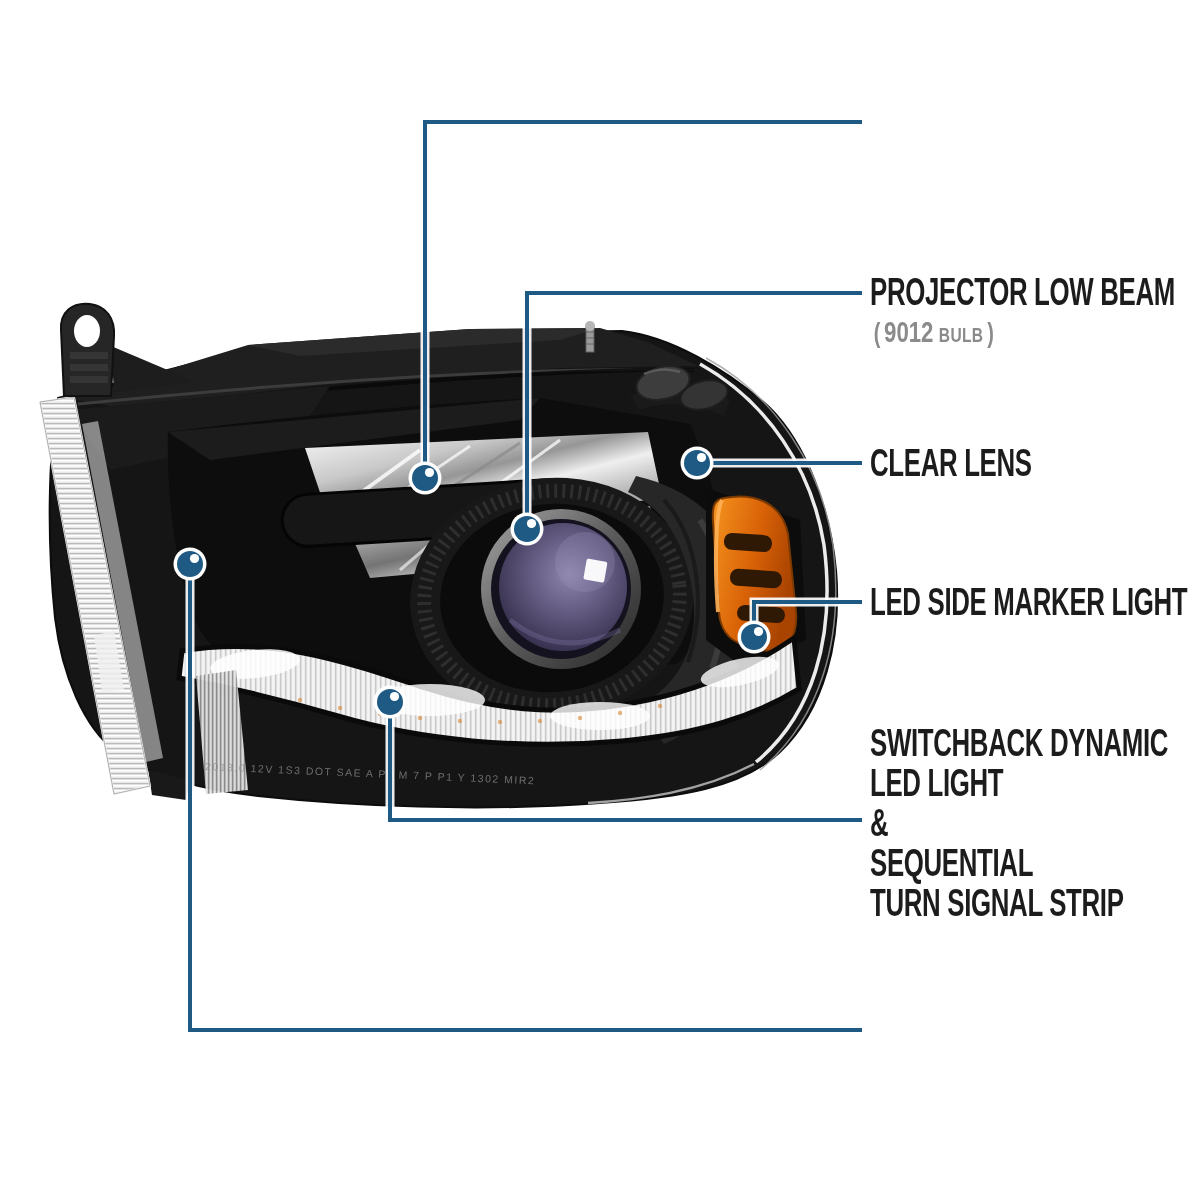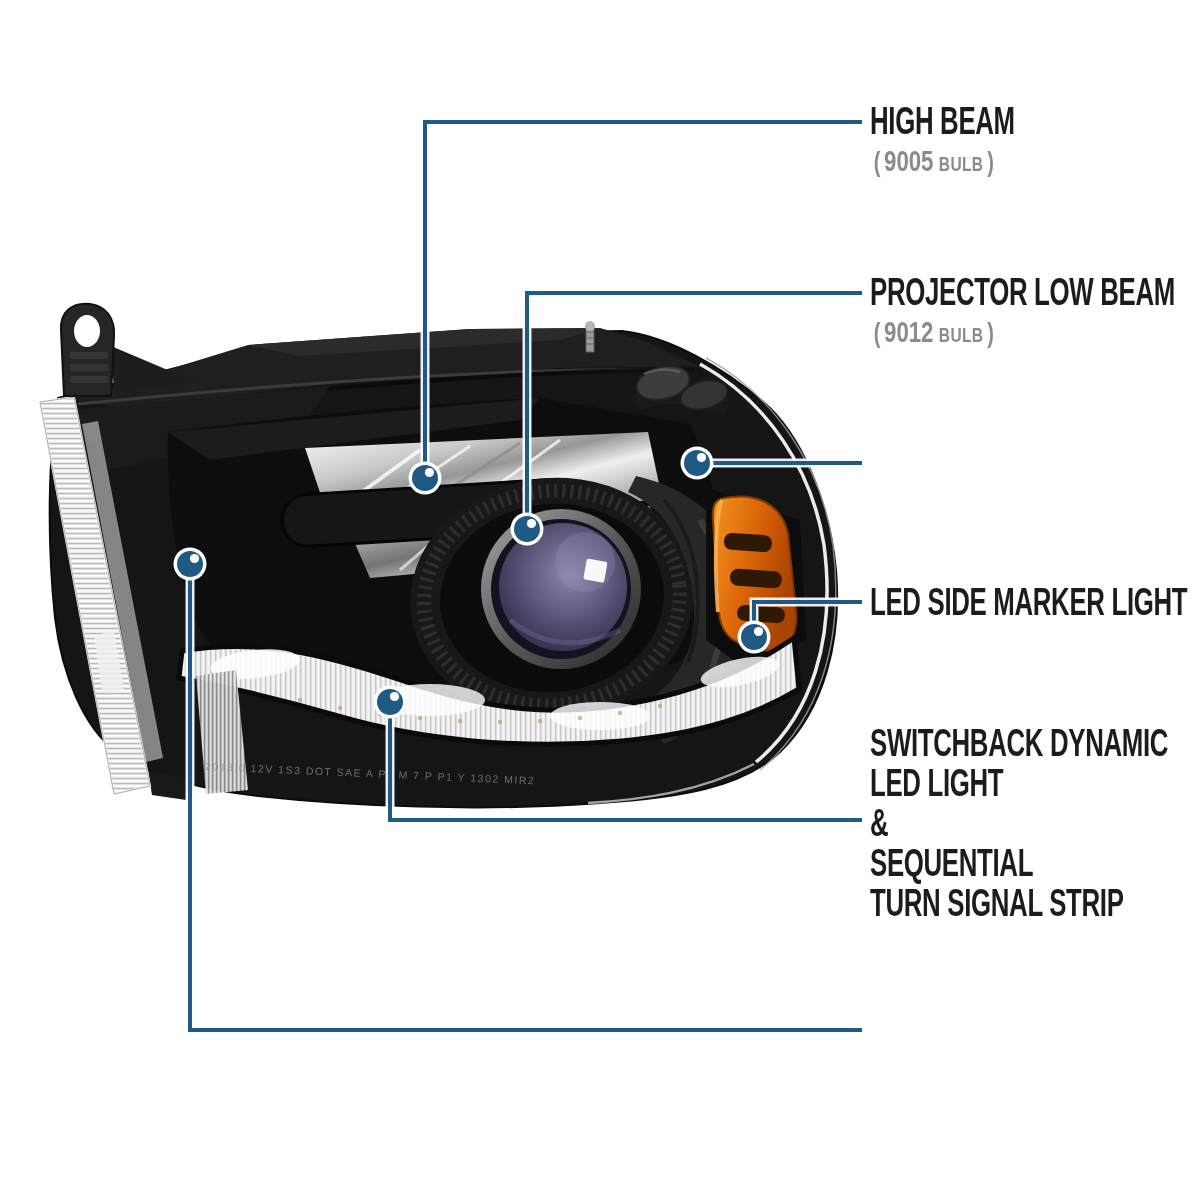--- a/index.html
+++ b/index.html
@@ -260,30 +260,29 @@
         <polyline points="862,1030 190,1030 190,564" class="callout-casing"></polyline>
         <polyline points="862,1030 190,1030 190,564" class="callout-line" stroke="#1e5a84"></polyline>
         <g>
           <circle cx="190" cy="564" r="16.5" fill="#ffffff"></circle>
           <circle cx="190" cy="564" r="13" fill="#1e5a84"></circle>
           <circle cx="194.5" cy="558.5" r="4.6" fill="#ffffff"></circle>
         </g>
       </g>
     </svg>
 
-  <div class="label lbl-high-beam">
-    <div class="title">HIGH BEAM</div>
-    <div class="sub"><span class="paren">(</span><span class="num">9005</span> <span class="word">BULB</span><span class="paren">)</span></div>
-  </div>
 
   <div class="label lbl-projector">
     <div class="title">PROJECTOR LOW BEAM</div>
     <div class="sub"><span class="paren">(</span><span class="num">9012</span> <span class="word">BULB</span><span class="paren">)</span></div>
   </div>
 
+  <div class="label lbl-clear-lens">
+    <div class="title">CLEAR LENS</div>
+  </div>
 
   <div class="label lbl-side-marker">
     <div class="title">LED SIDE MARKER LIGHT</div>
   </div>
 
   <div class="label lbl-switchback">
     <div class="title">SWITCHBACK DYNAMIC</div>
     <div class="title">LED LIGHT</div>
     <div class="title">&amp;</div>
     <div class="title">SEQUENTIAL</div>

